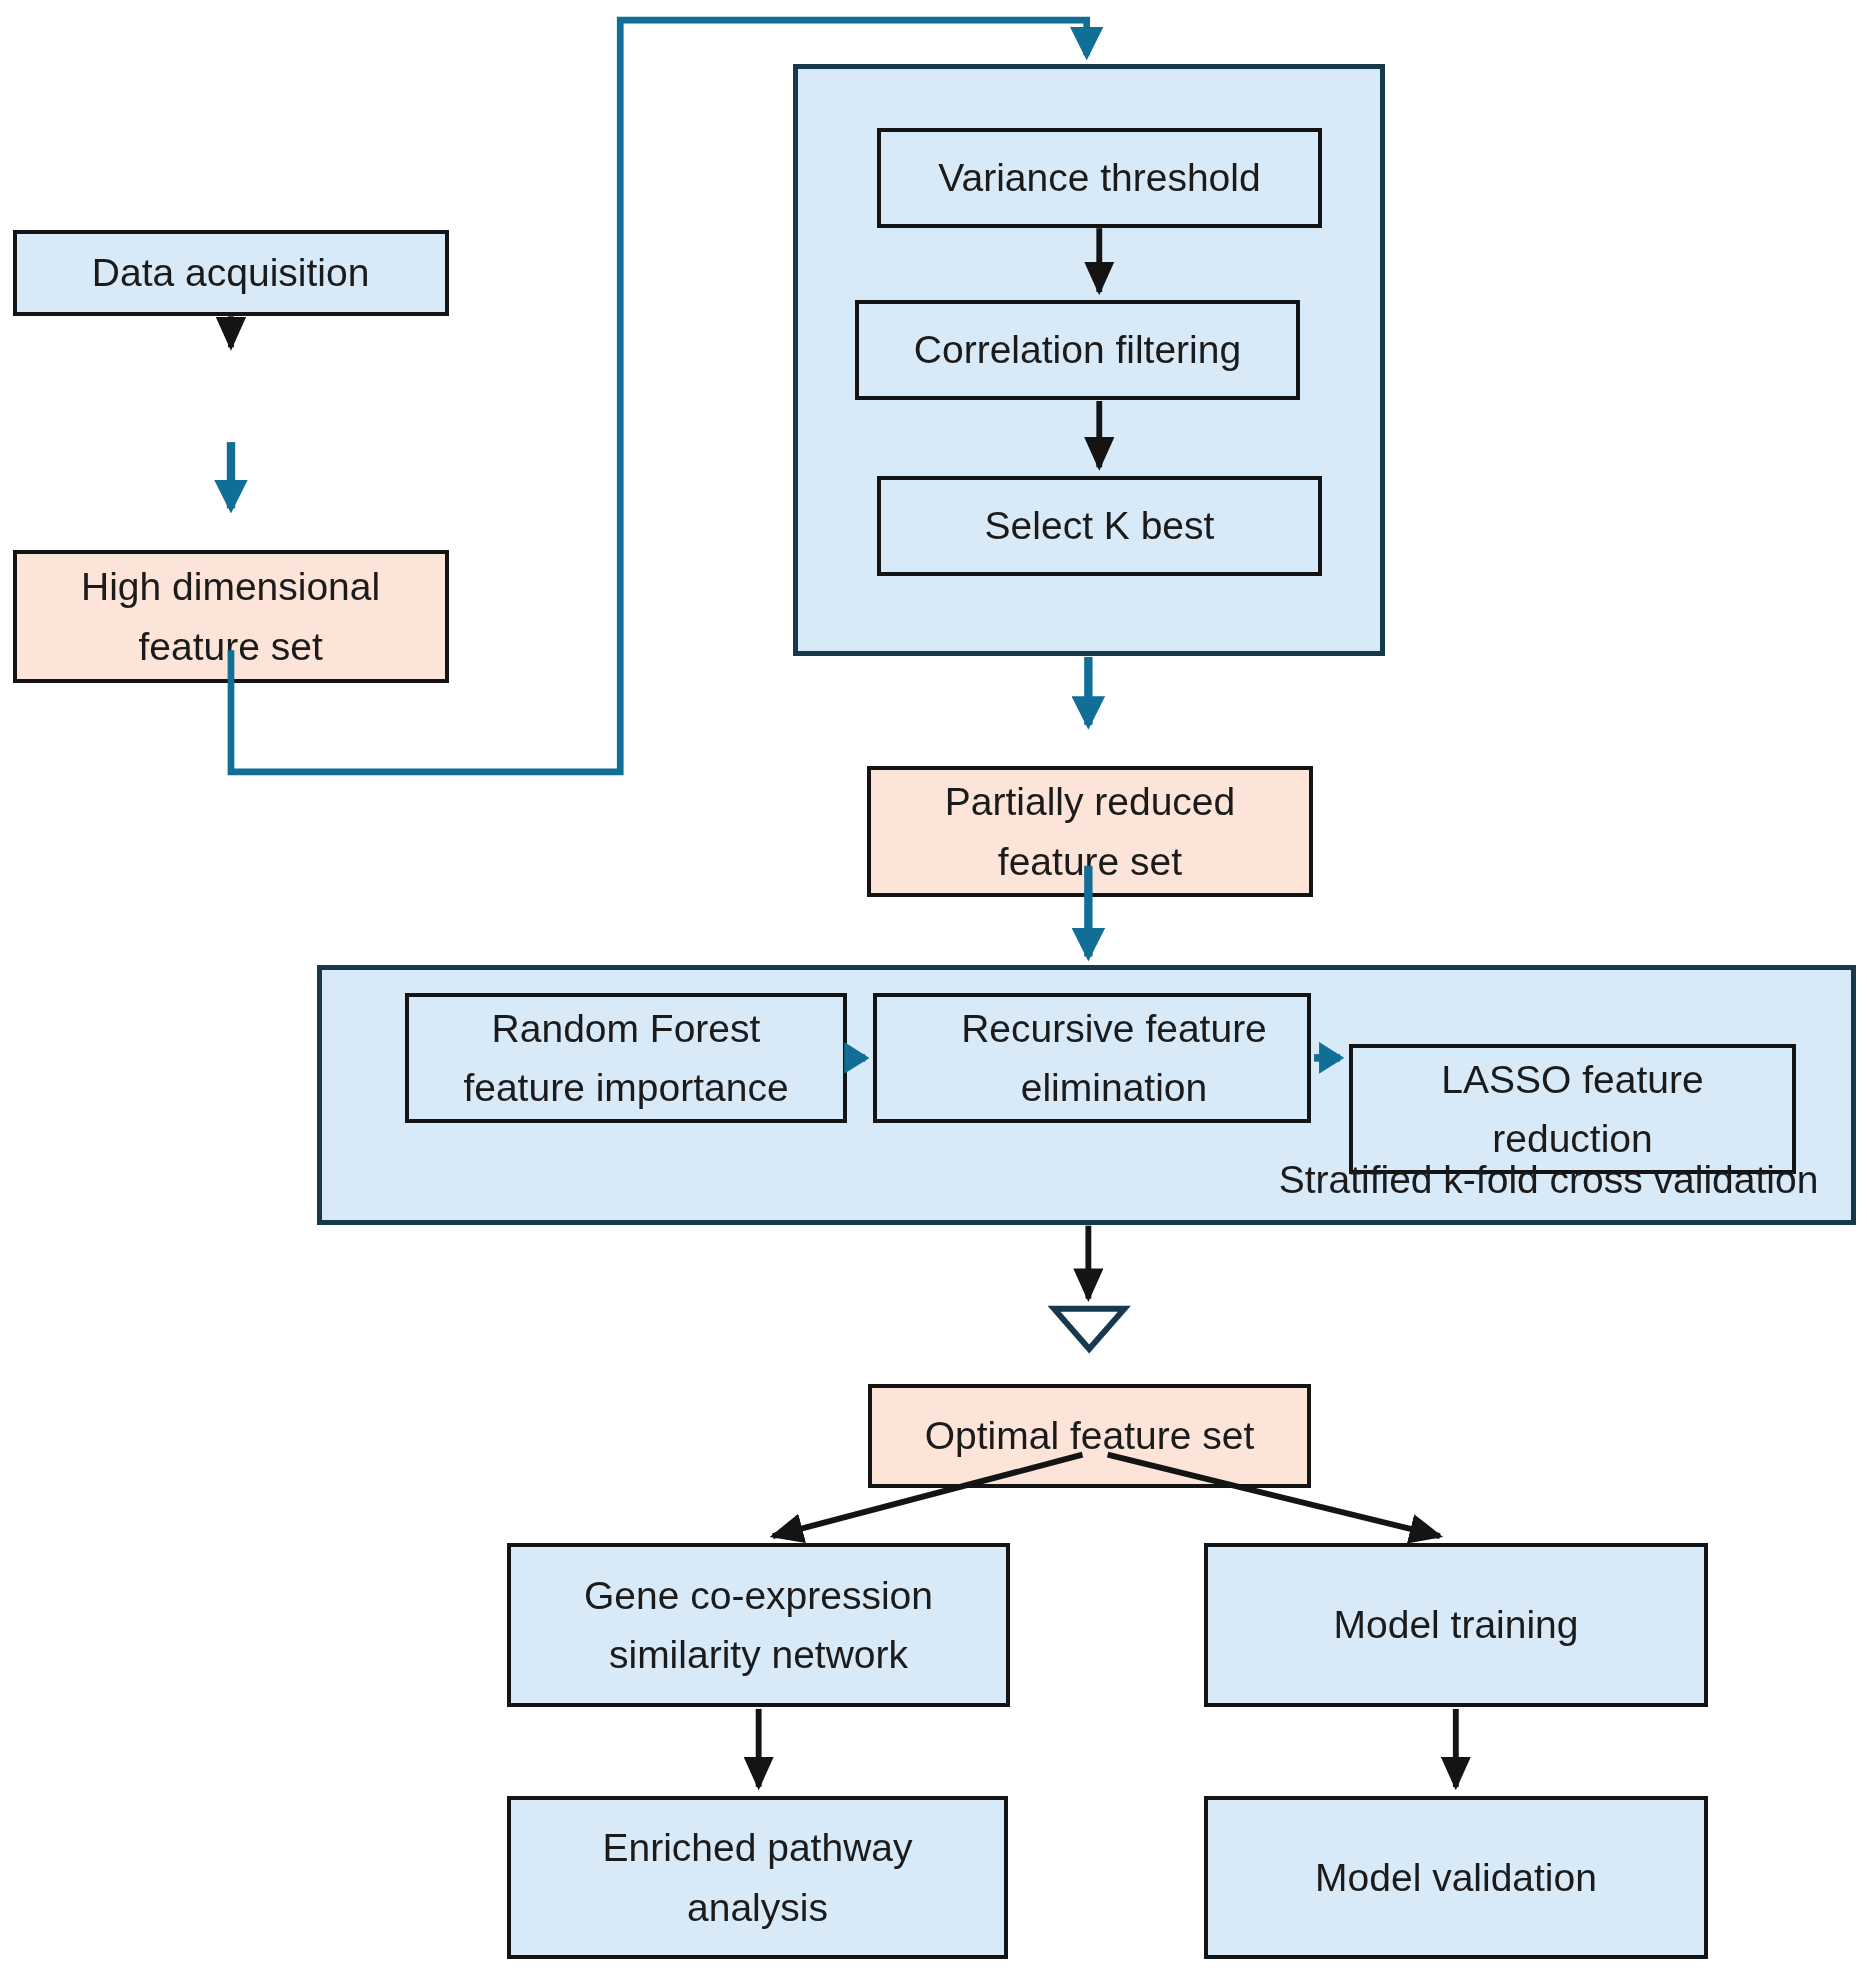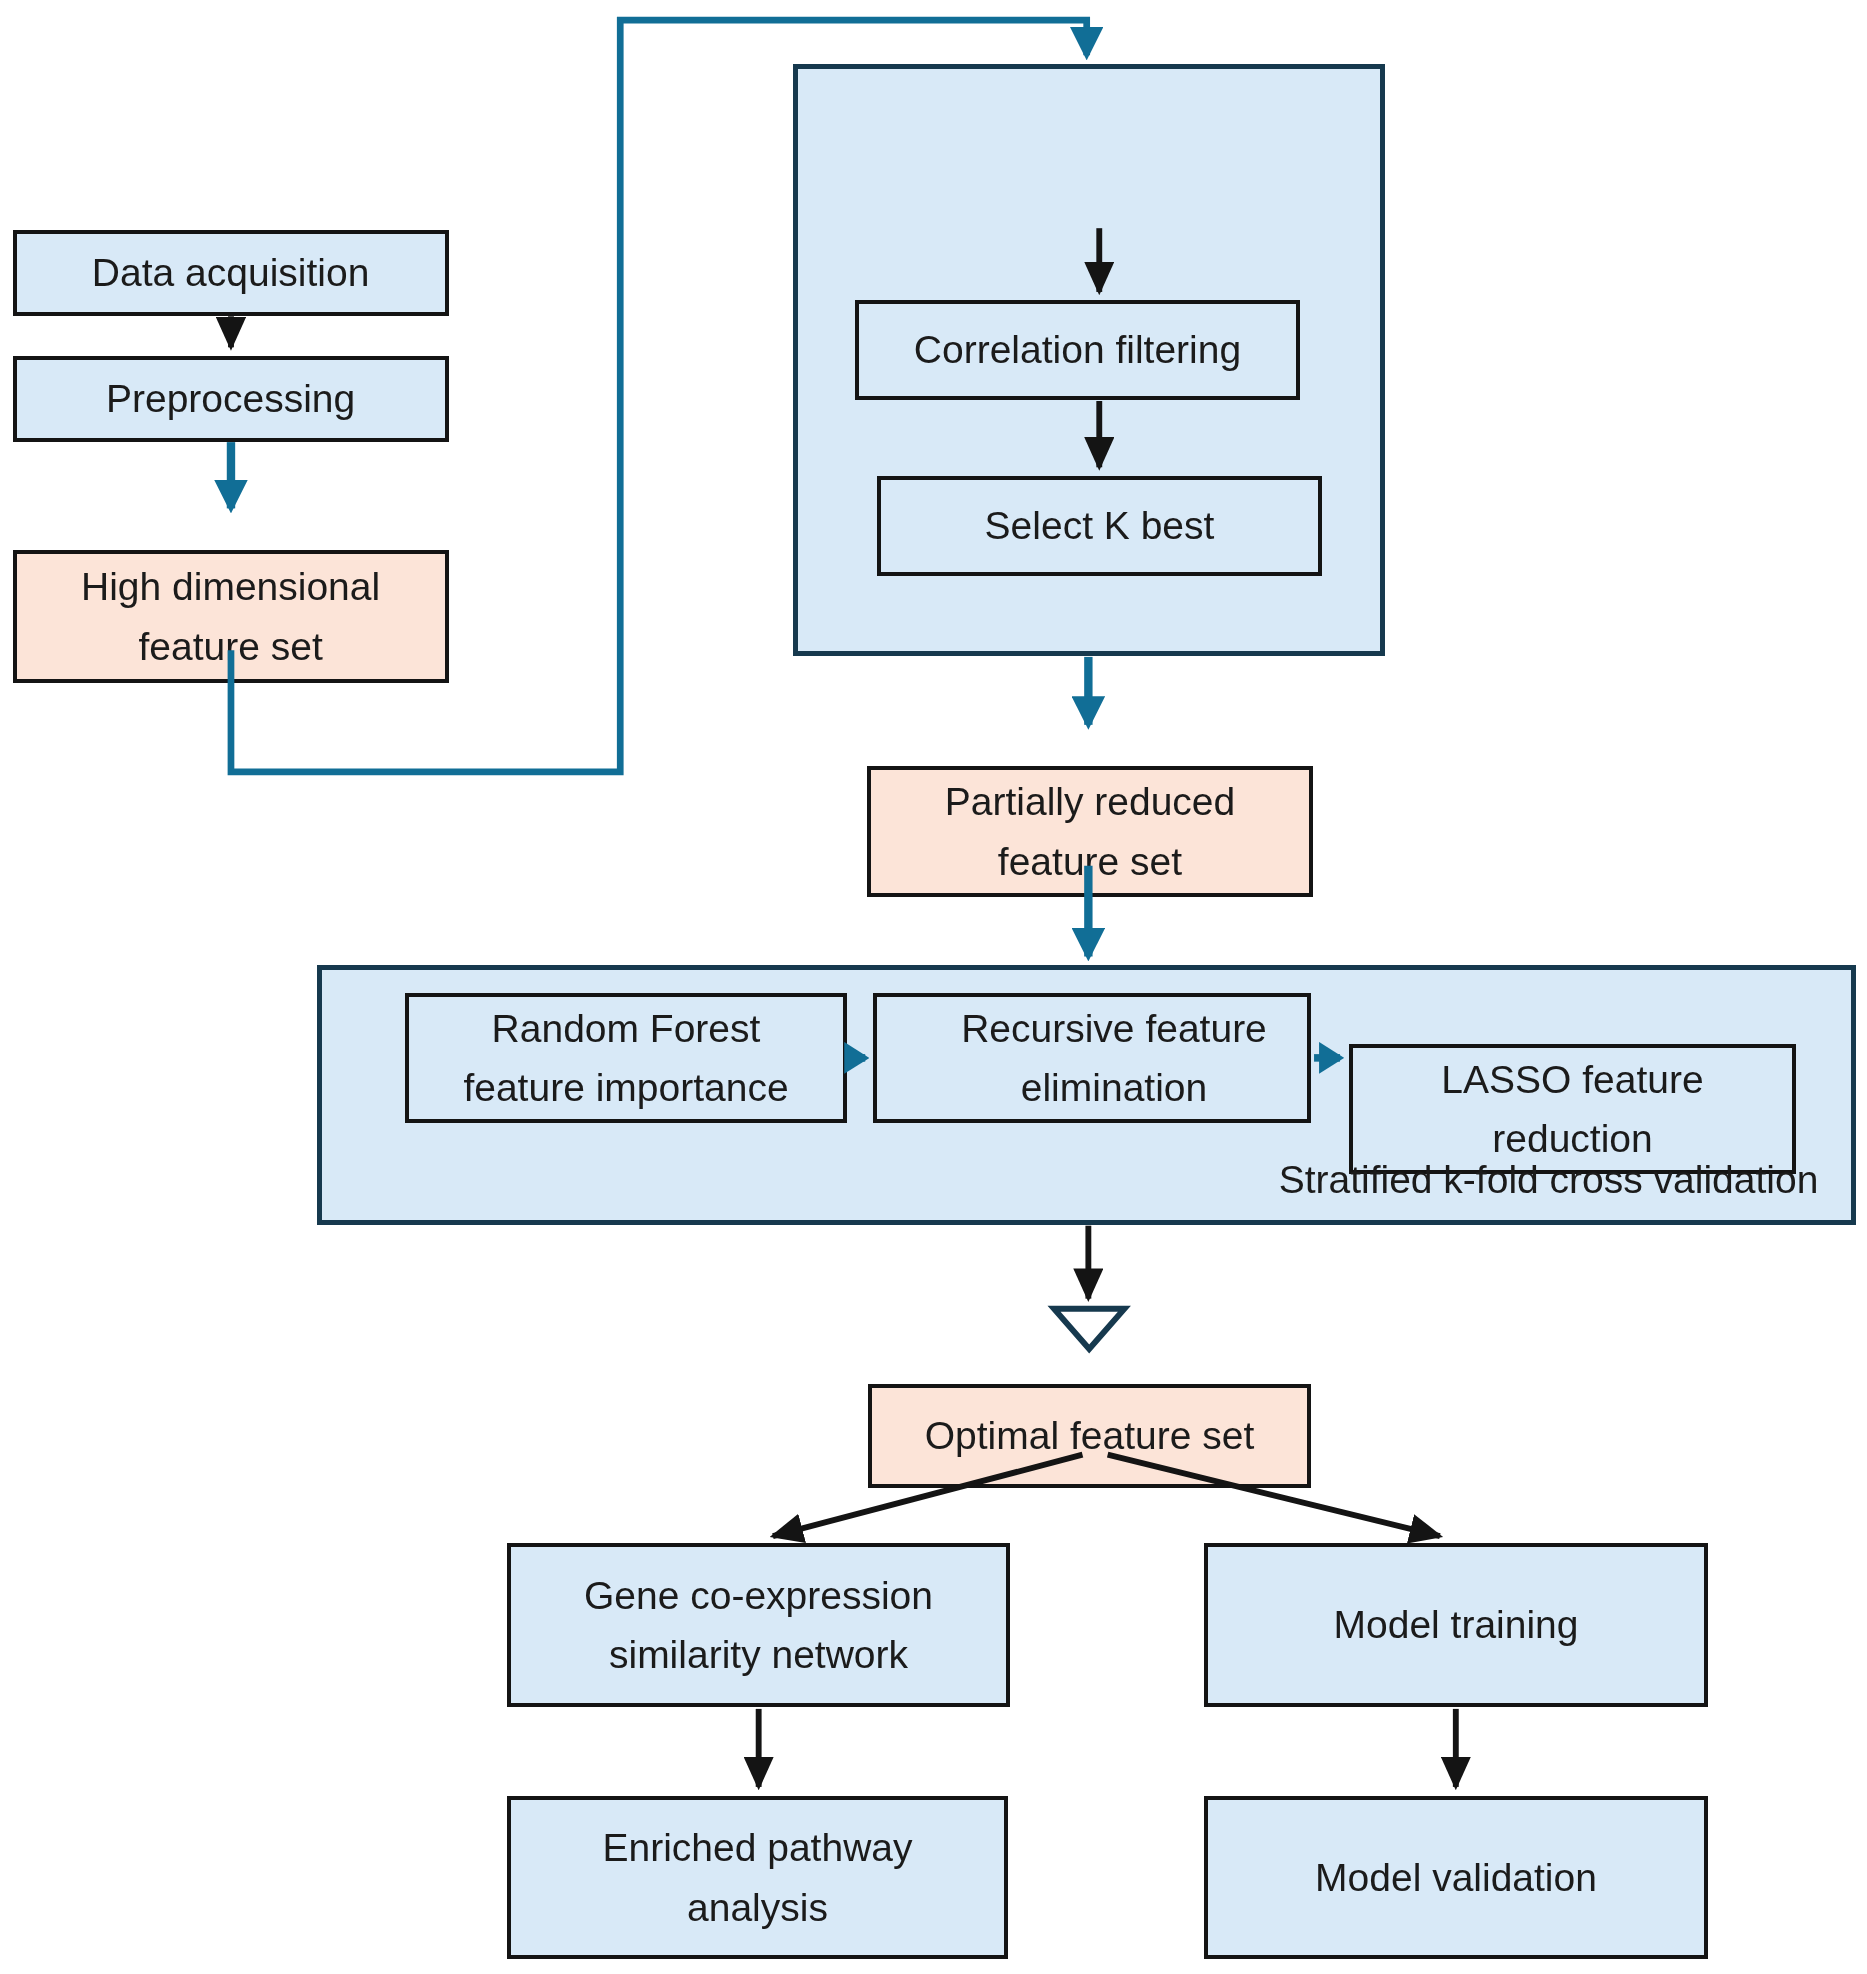--- a/index.html
+++ b/index.html
@@ -55,24 +55,24 @@
 </style>
 </head>
 <body style="background: rgb(255, 255, 255);">
 
 <div id="canvas">
 
   <div id="g-filter" class="group-box fill-blue edge-dark"></div>
   <div id="g-wrapper" class="group-box fill-blue edge-dark"></div>
 
   <div id="n-data-acquisition" class="node fill-blue edge-black">Data acquisition</div>
-  <div id="n-preprocessing" class="node fill-blue edge-black">Preprocessing</div>
   <div id="n-high-dimensional" class="node fill-salmon edge-black">High dimensional
 feature set</div>
 
+  <div id="n-variance" class="node fill-blue edge-black">Variance threshold</div>
   <div id="n-correlation" class="node fill-blue edge-black">Correlation filtering</div>
   <div id="n-selectk" class="node fill-blue edge-black">Select K best</div>
 
   <div id="n-partially-reduced" class="node fill-salmon edge-black">Partially reduced
 feature set</div>
 
   <div id="n-random-forest" class="node fill-blue edge-black">Random Forest
 feature importance</div>
   <div id="n-recursive" class="node fill-blue edge-black">Recursive feature
 elimination</div>

